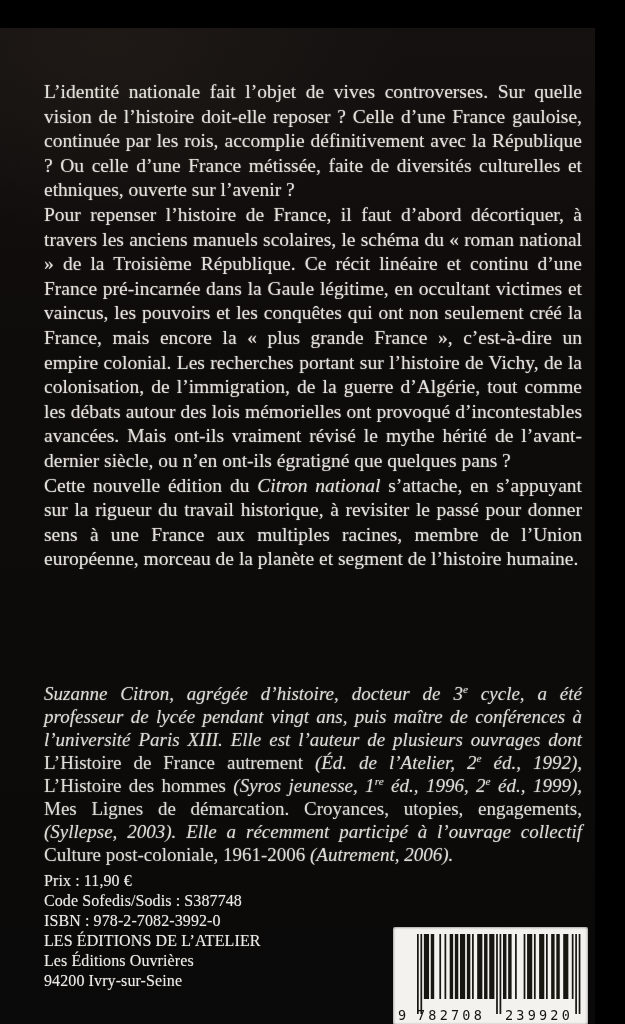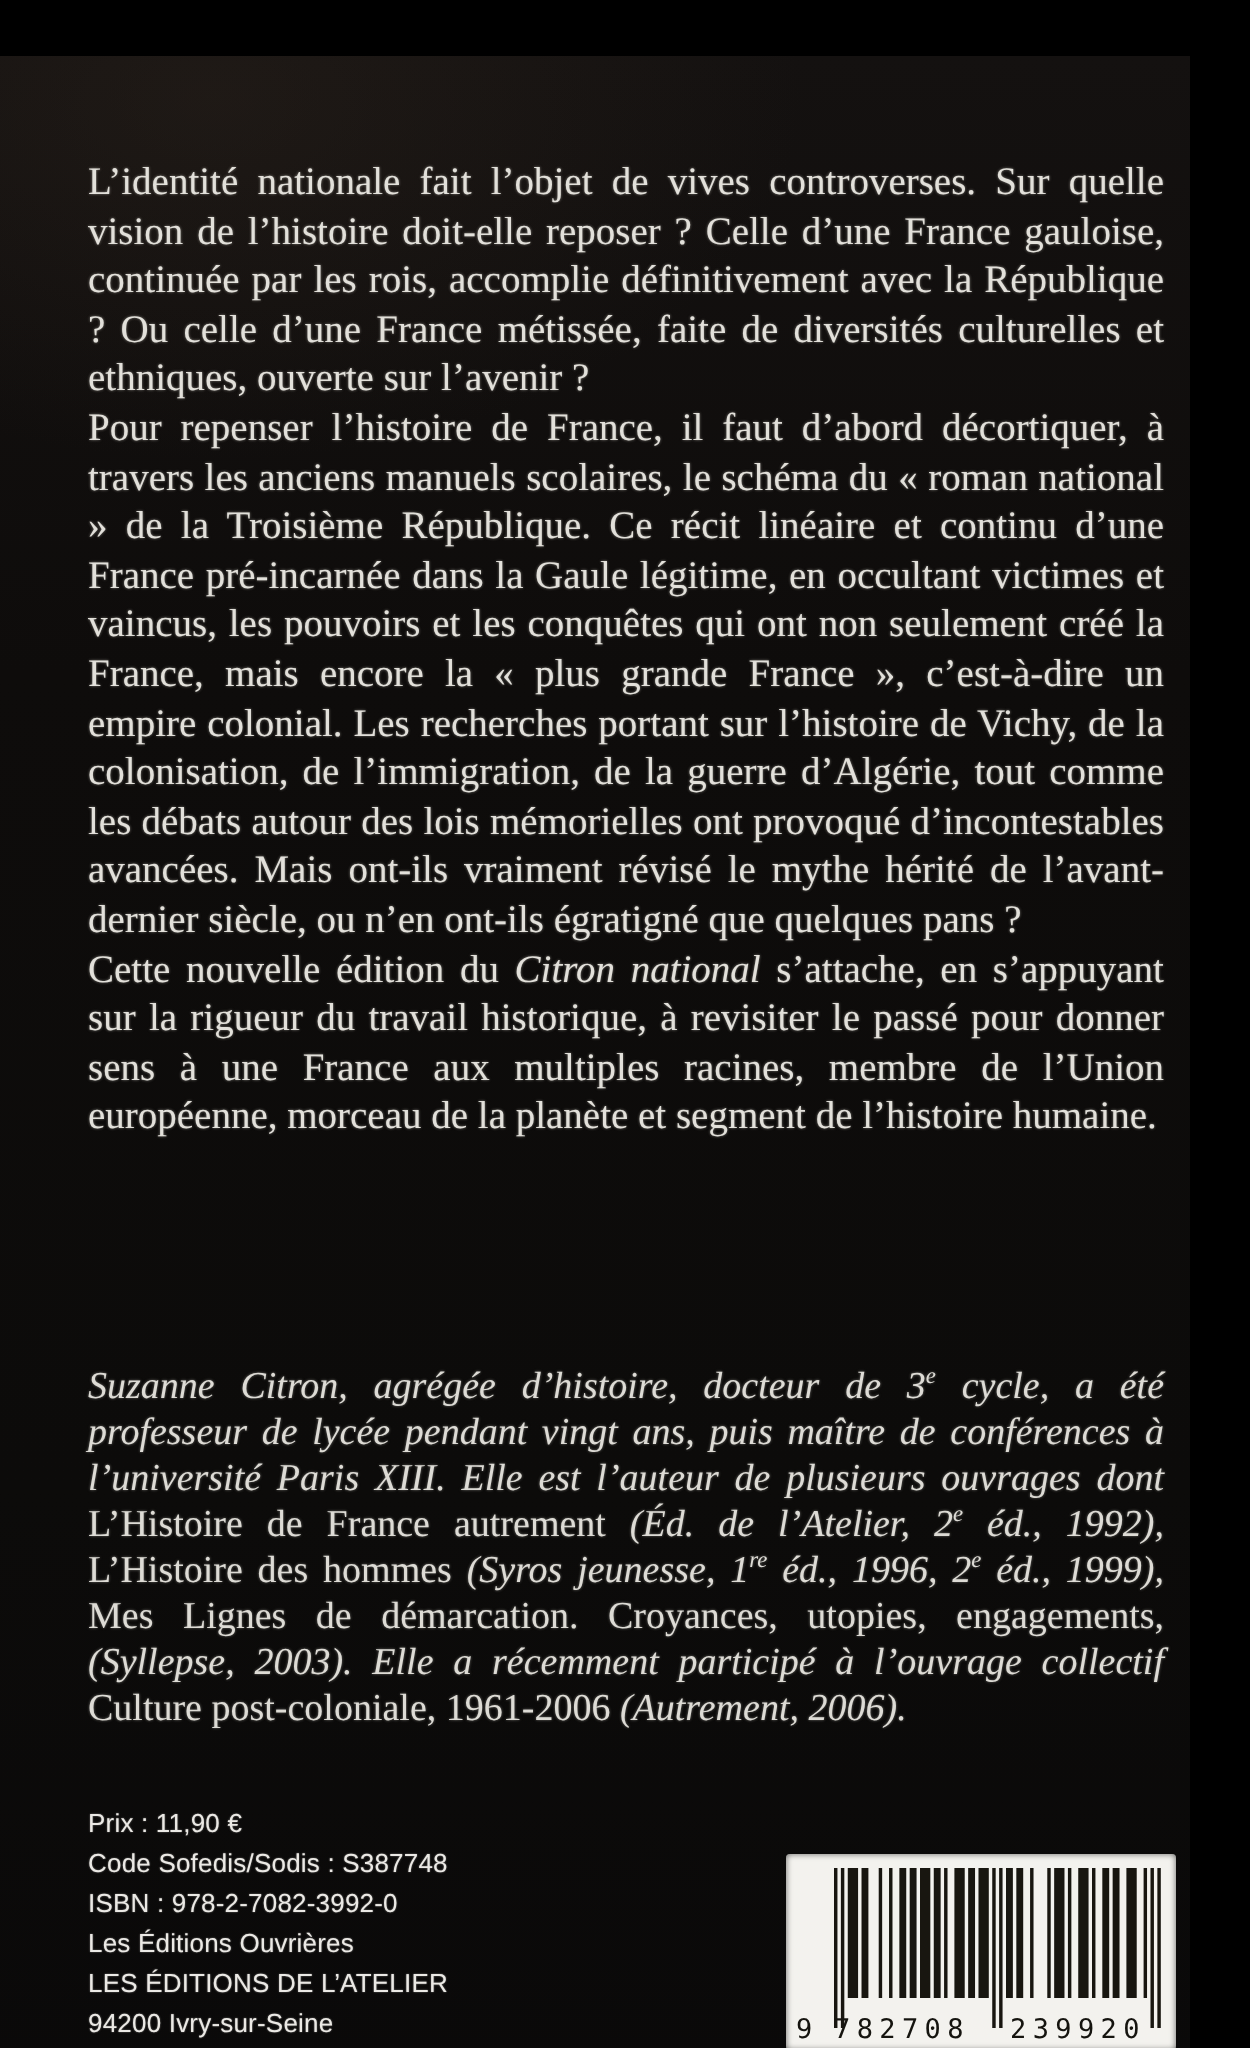--- a/index.html
+++ b/index.html
@@ -31,24 +31,24 @@
     line-height: 23px;
     font-style: italic;
     text-align: justify;
     text-shadow: 0 0 1.4px rgba(222,219,211,.5);
   }
   .rm { font-style: normal; }
   .i  { font-style: italic; }
   .sup { font-size: 0.6em; vertical-align: super; line-height: 0; }
   .colophon {
     position: absolute;
-    left: 44px; top: 874px;
+    left: 44px; top: 843px;
     color: #ebe9e5;
-    font-family: Liberation Sans, sans-serif;
-    font-size: 13px;
+    font-family: Liberation Serif, serif;
+    font-size: 16px;
     line-height: 20px;
     letter-spacing: 0.1px;
     text-shadow: 0 0 1px rgba(235,233,229,.5);
   }
   .colophon div { white-space: nowrap; }
   .barcode {
     position: absolute;
     left: 393px; top: 899px;
     width: 195px; height: 98px;
     background: #f3f2ee;
@@ -78,22 +78,22 @@
       <p><span>Pour repenser l’histoire de France, il faut d’abord décortiquer, à travers les anciens manuels scolaires, le schéma du « roman national » de la Troisième République. Ce récit linéaire et continu d’une France pré-incarnée dans la Gaule légitime, en occultant victimes et vaincus, les pouvoirs et les conquêtes qui ont non seulement créé la France, mais encore la « plus grande France », c’est-à-dire un empire colonial. Les recherches portant sur l’histoire de Vichy, de la colonisation, de l’immigration, de la guerre d’Algérie, tout comme les débats autour des lois mémorielles ont provoqué d’incontestables avancées. Mais ont-ils vraiment révisé le mythe hérité de l’avant-dernier siècle, ou n’en ont-ils égratigné que quelques pans ?</span></p>
       <p><span>Cette nouvelle édition du </span><span class="i">Citron national</span><span> s’attache, en s’appuyant sur la rigueur du travail historique, à revisiter le passé pour donner sens à une France aux multiples racines, membre de l’Union européenne, morceau de la planète et segment de l’histoire humaine.</span></p>
     </div>
 
   <div class="bio"><span>Suzanne Citron, agrégée d’histoire, docteur de 3</span><span class="sup">e</span><span> cycle, a été professeur de lycée pendant vingt ans, puis maître de conférences à l’université Paris XIII. Elle est l’auteur de plusieurs ouvrages dont </span><span class="rm">L’Histoire de France autrement</span><span> (Éd. de l’Atelier, 2</span><span class="sup">e</span><span> éd., 1992), </span><span class="rm">L’Histoire des hommes</span><span> (Syros jeunesse, 1</span><span class="sup">re</span><span> éd., 1996, 2</span><span class="sup">e</span><span> éd., 1999), </span><span class="rm">Mes Lignes de démarcation. Croyances, utopies, engagements,</span><span> (Syllepse, 2003). Elle a récemment participé à l’ouvrage collectif </span><span class="rm">Culture post-coloniale, 1961-2006</span><span> (Autrement, 2006).</span></div>
 
   <div class="colophon">
       <div>Prix : 11,90 €</div>
       <div>Code Sofedis/Sodis : S387748</div>
       <div>ISBN : 978-2-7082-3992-0</div>
+      <div>LES ÉDITIONS DE L’ATELIER</div>
       <div>Les Éditions Ouvrières</div>
-      <div>LES ÉDITIONS DE L’ATELIER</div>
       <div>94200 Ivry-sur-Seine</div>
     </div>
 
   <div class="barcode">
     <svg id="barcode-bars" width="195" height="98" viewBox="0 0 195 98">
         <rect x="24.00" y="7" width="1.72" height="80" fill="#181610"></rect>
         <rect x="27.44" y="7" width="1.72" height="80" fill="#181610"></rect>
         <rect x="30.88" y="7" width="5.16" height="65" fill="#181610"></rect>
         <rect x="37.76" y="7" width="3.44" height="65" fill="#181610"></rect>
         <rect x="46.36" y="7" width="1.72" height="65" fill="#181610"></rect>

